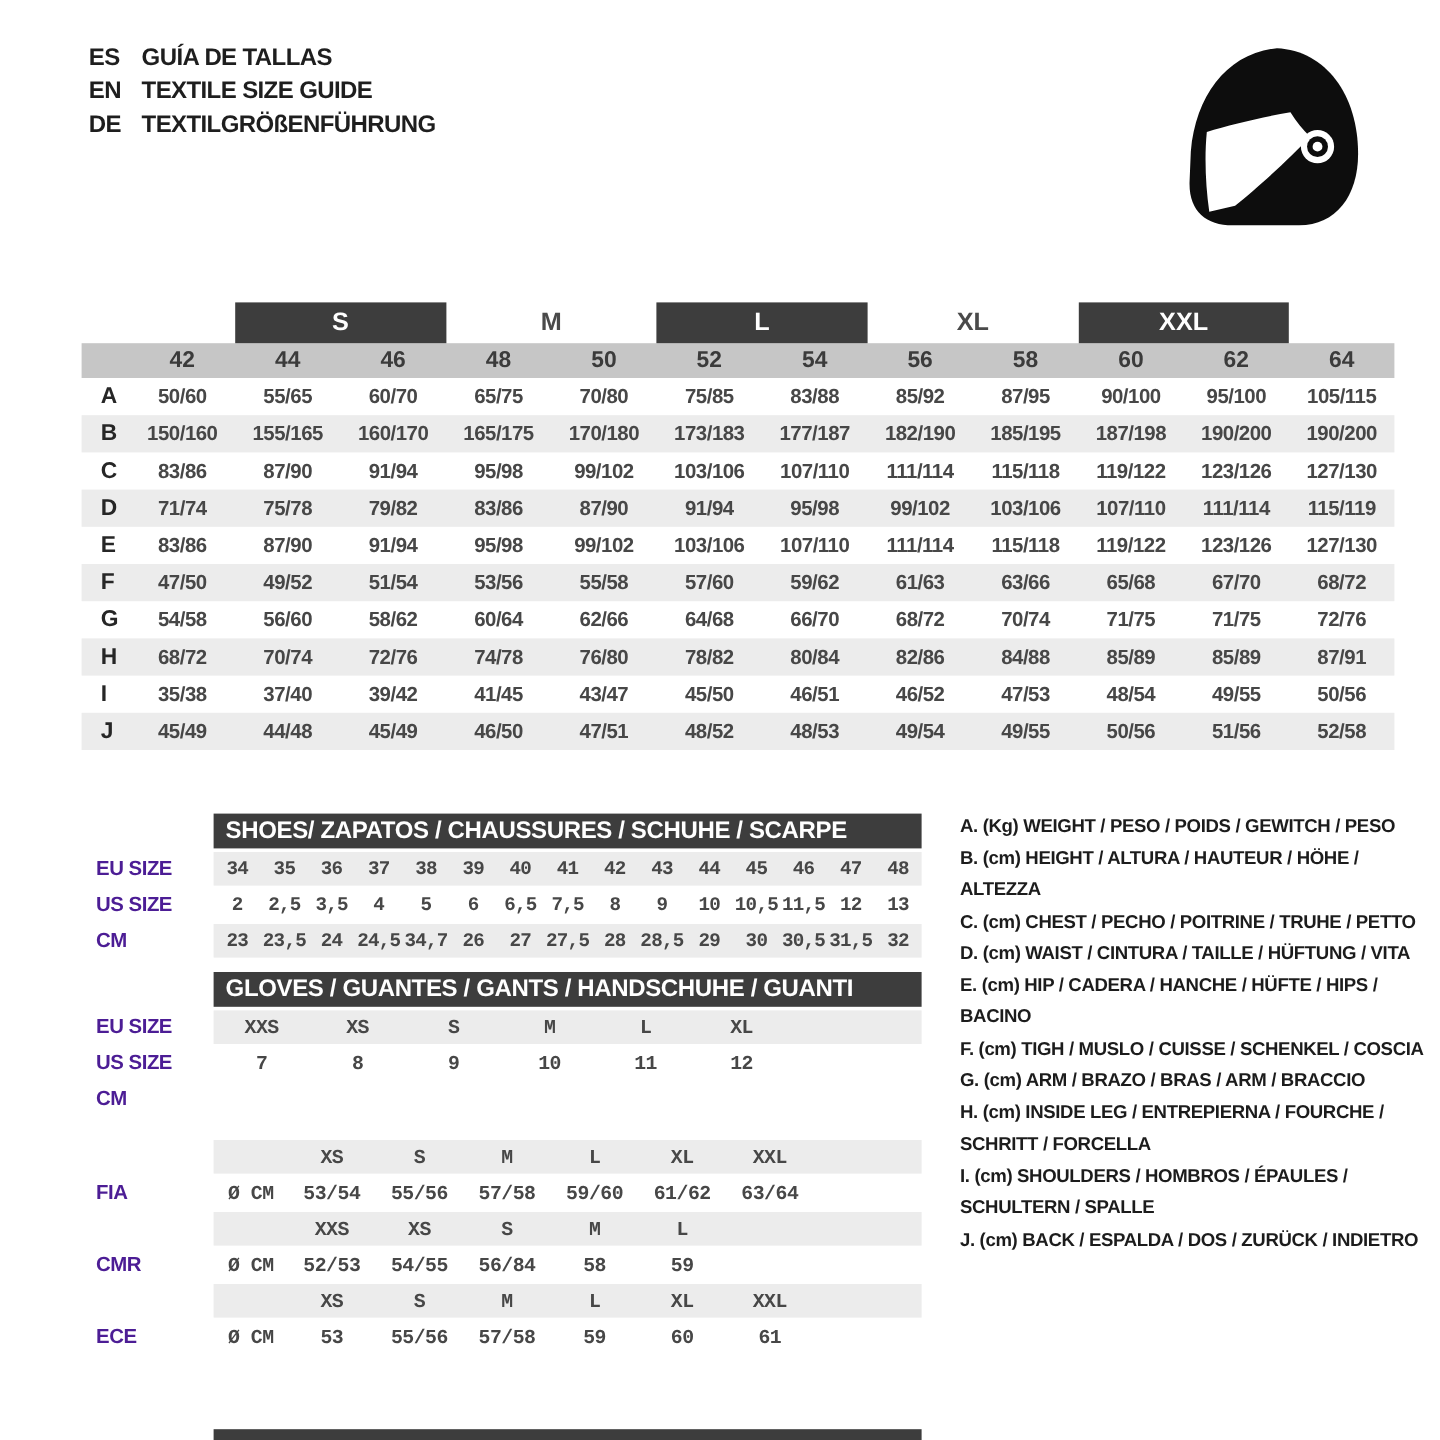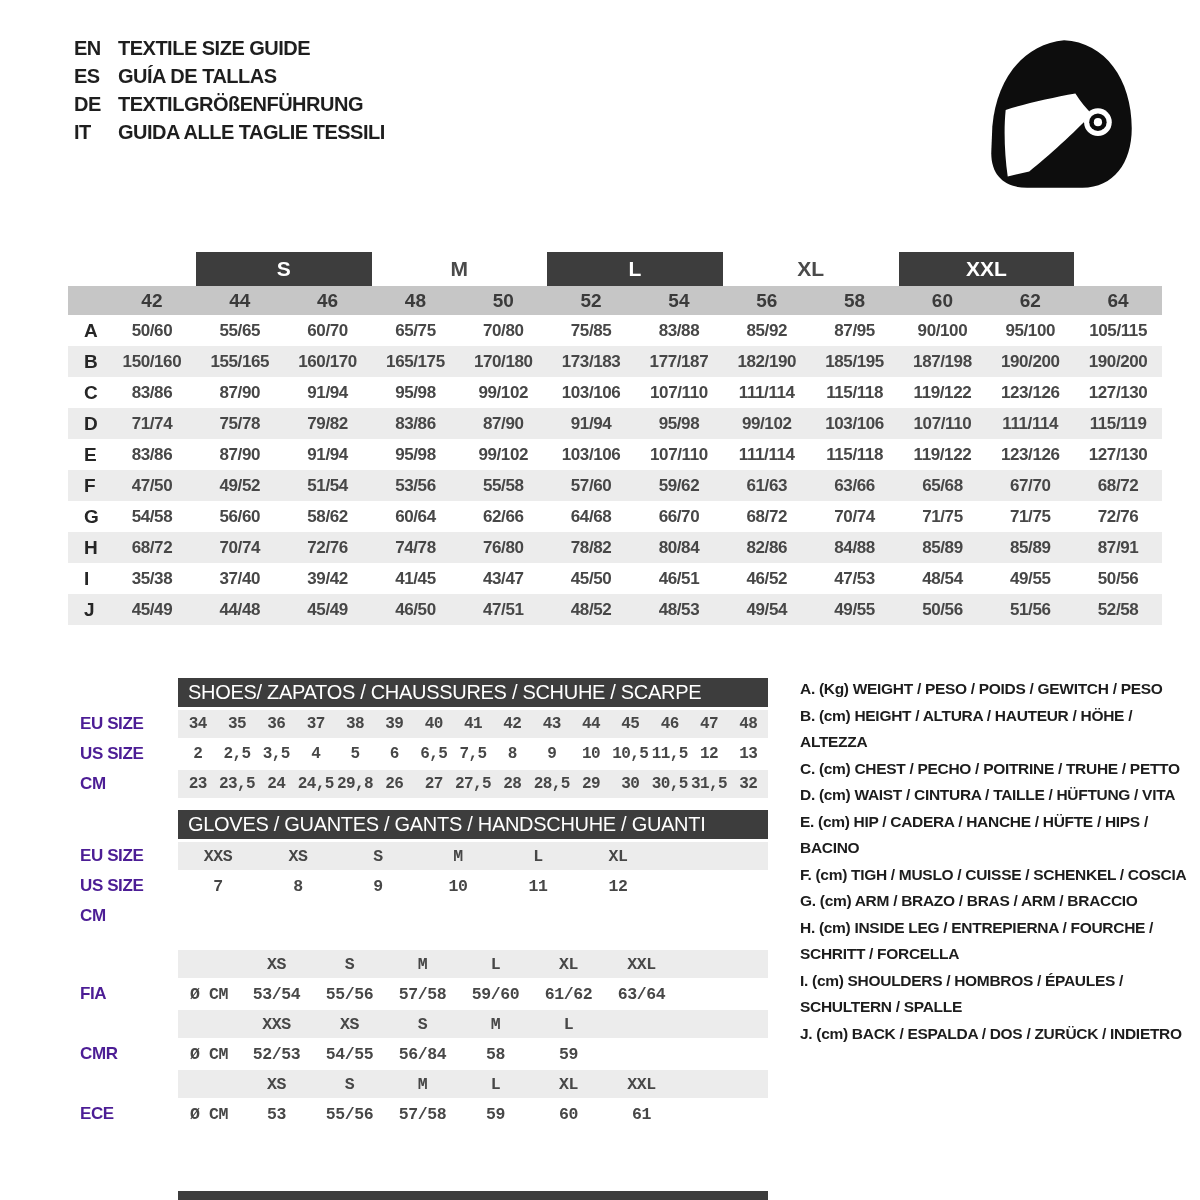--- a/index.html
+++ b/index.html
@@ -24,21 +24,21 @@
   .groupbox.plain{color:#4a4a4a;}
   .numrow{height:29px;background:var(--band);}
   .numcell{display:flex;align-items:center;justify-content:center;font-weight:bold;font-size:19px;color:#3b3b3b;}
   .mrow{height:31px;}
   .mrow.shade{background:var(--rowgray);}
   .mlabel{display:flex;align-items:center;padding-left:16px;font-weight:bold;font-size:19px;color:#262626;}
   .mcell{display:flex;align-items:center;justify-content:center;font-weight:bold;font-size:17px;color:var(--val);letter-spacing:-0.4px;white-space:nowrap;}
 
   
   .sub{position:absolute;left:80px;width:688px;}
-  .sub .bar{margin-left:98px;height:29px;background:var(--dark);color:#fff;display:flex;align-items:center;padding-left:10px;font-weight:normal;font-size:20px;letter-spacing:-0.3px;margin-bottom:3px;white-space:nowrap;}
+  .sub .bar{margin-left:98px;height:29px;background:var(--dark);color:#fff;display:flex;align-items:center;padding-left:10px;font-weight:bold;font-size:20px;letter-spacing:-0.3px;margin-bottom:3px;white-space:nowrap;}
   .srow{display:grid;grid-template-columns:98px 590px;height:28px;margin-bottom:2px;}
   .srow .slabel{display:flex;align-items:center;font-weight:bold;font-size:17px;letter-spacing:-0.4px;color:#4c1d95;}
   .srow .svals{position:relative;font-family:Liberation Mono, monospace;}
   .srow.shade .svals{background:var(--rowgray);}
   .inner{display:grid;height:100%;}
   .inner.cols15{grid-template-columns:repeat(15,1fr);}
   .inner.cols6{grid-template-columns:repeat(6,80px);}
   .inner.colsH{grid-template-columns:62px repeat(6,73px);}
   .icell{display:flex;align-items:center;justify-content:center;font-weight:bold;font-size:16.5px;color:var(--val);letter-spacing:-0.4px;white-space:nowrap;}
   .cols15 .icell{font-size:16px;letter-spacing:-0.6px;}
@@ -49,34 +49,30 @@
 
   .bottombar{position:absolute;left:178px;top:1191px;width:590px;height:9px;background:var(--dark);}
 </style>
 </head>
 <body>
 
 <div class="page">
 
   <div class="lang" id="langBlock">
       <div class="lrow">
+        <span class="code">ES</span>
+        <span class="title">GUÍA DE TALLAS</span>
+      </div>
+      <div class="lrow">
         <span class="code">EN</span>
         <span class="title">TEXTILE SIZE GUIDE</span>
-      </div>
-      <div class="lrow">
-        <span class="code">ES</span>
-        <span class="title">GUÍA DE TALLAS</span>
       </div>
       <div class="lrow">
         <span class="code">DE</span>
         <span class="title">TEXTILGRÖßENFÜHRUNG</span>
-      </div>
-      <div class="lrow">
-        <span class="code">IT</span>
-        <span class="title">GUIDA ALLE TAGLIE TESSILI</span>
       </div>
     </div>
 
   <div class="helmet">
     <svg viewBox="0 0 160 160" width="164" height="164" aria-hidden="true">
       <path d="M84 8 C44 12 18 46 14 92 L13 116 C12 140 26 152 48 152 L102 152 C132 152 150 128 150 94 C150 46 124 10 84 8 Z" fill="#0d0d0d"></path>
       <path d="M27 76 C46 70 72 64 95 60 C100 68 105 74 111 80 C95 97 68 122 50 136 L29 141 C26 120 25 96 27 76 Z" fill="#ffffff"></path>
       <circle cx="117" cy="88" r="13.5" fill="#ffffff"></circle>
       <circle cx="117" cy="88" r="8.5" fill="#0d0d0d"></circle>
       <circle cx="117" cy="88" r="4" fill="#ffffff"></circle>
@@ -308,21 +304,21 @@
           </div>
         </div>
         <div class="srow shade">
           <div class="slabel">CM</div>
           <div class="svals">
             <div class="inner cols15">
               <div class="icell">23</div>
               <div class="icell">23,5</div>
               <div class="icell">24</div>
               <div class="icell">24,5</div>
-              <div class="icell">29,8</div>
+              <div class="icell">34,7</div>
               <div class="icell">26</div>
               <div class="icell">27</div>
               <div class="icell">27,5</div>
               <div class="icell">28</div>
               <div class="icell">28,5</div>
               <div class="icell">29</div>
               <div class="icell">30</div>
               <div class="icell">30,5</div>
               <div class="icell">31,5</div>
               <div class="icell">32</div>

